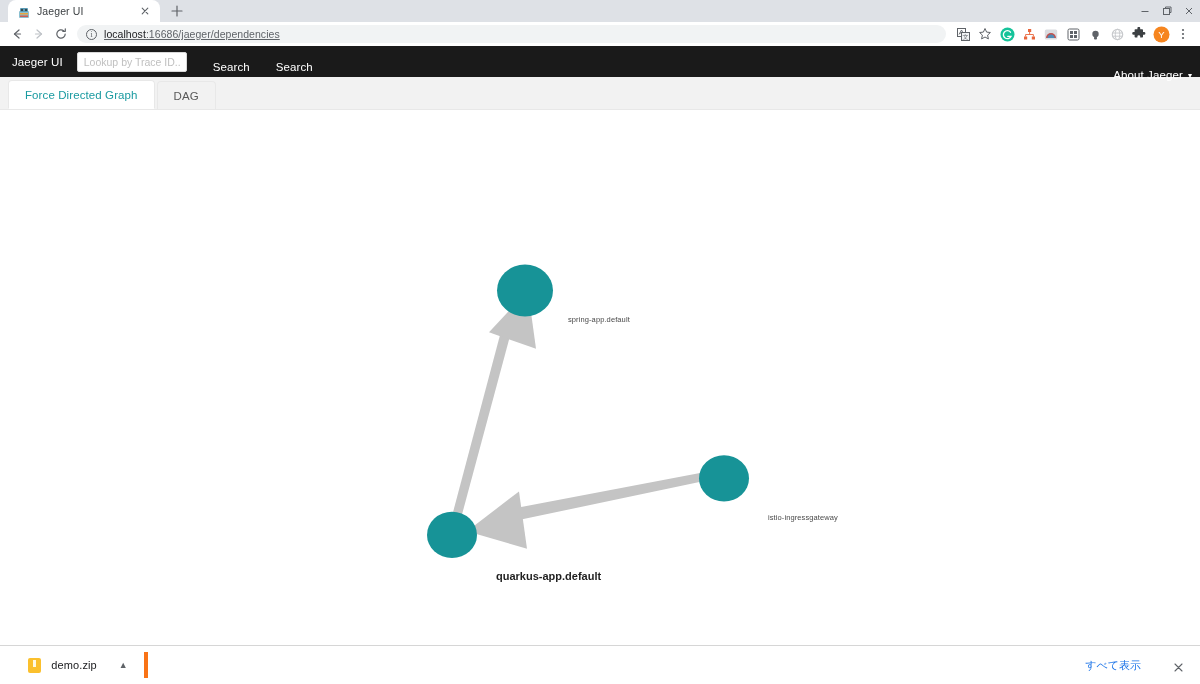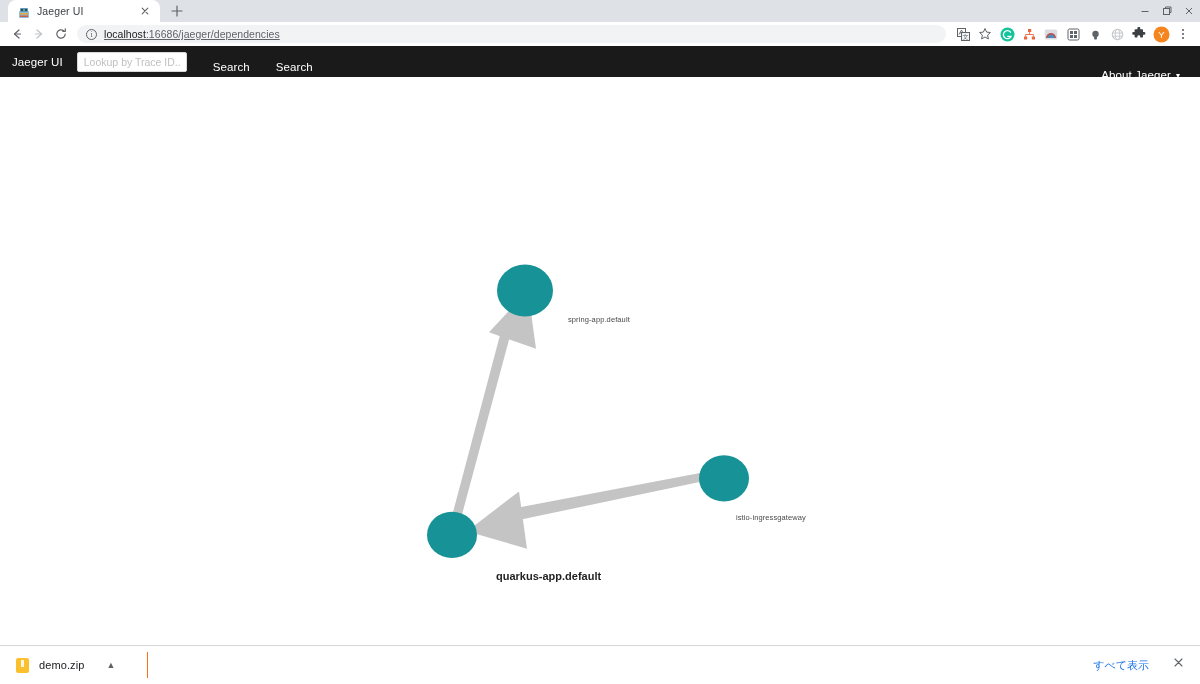--- a/index.html
+++ b/index.html
@@ -87,21 +87,21 @@
   }
   .trace-input::placeholder { color: #c0c0c0; }
   .nav-link {
     color: #ffffff; font-size: 11.5px; padding: 0 13px; height: 31px;
     display: flex; align-items: center; letter-spacing: .1px; margin-top: 10px;
   }
   .nav-link.first { margin-left: 13px; }
   .nav-link.active { background: #199aa0; }
   .nav-right {
     position: absolute; right: 0; top: 0; height: 48px; display: flex; align-items: center;
-    padding-right: 20px;
+    padding-right: 8px;
   }
   .nav-right .nav-link { padding-right: 0; }
   .caret-down { margin-left: 5px; font-size: 8px; color: #ffffff; }
 
   
   .tabs-bar {
     height: 33px; background: #f2f2f2; display: flex; align-items: flex-end;
     border-bottom: 1px solid #e8e8e8;
   }
   .ui-tab {
@@ -124,33 +124,33 @@
   .node-label.emph { font-size: 11px; font-weight: bold; color: #1f1f1f; letter-spacing: 0; }
 
   
   .shelf {
     position: absolute; left: 0; right: 0; bottom: 0; height: 39px;
     background: #ffffff; border-top: 1px solid #d6d6d6;
     display: flex; align-items: center; padding: 0 8px;
   }
   .dl-item {
     display: flex; align-items: center; height: 26px; padding: 0 4px 0 8px;
-    border-right: 1px solid #f97316; min-width: 140px;
+    border-right: 4px solid #f97316; min-width: 140px; justify-content: center;
   }
   .dl-icon {
     width: 13px; height: 15px; flex: 0 0 13px; margin-right: 10px;
     background: #fbc02d; border-radius: 2px; position: relative;
   }
   .dl-icon::after {
     content: ""; position: absolute; left: 5px; top: 2px; width: 3px; height: 7px;
     background: #fff8e1;
   }
   .dl-name { font-size: 11px; color: #202124; letter-spacing: .1px; }
   .dl-caret { margin-left: 22px; font-size: 9px; color: #5f6368; }
-  .shelf-right { margin-left: auto; display: flex; align-items: flex-start; gap: 8px; padding-right: 4px; }
+  .shelf-right { margin-left: auto; display: flex; align-items: flex-end; gap: 16px; padding-right: 4px; }
   .show-all {
     font-size: 11px; color: #1a73e8; padding: 4px 10px; border-radius: 4px;
     background: #ffffff; border: 1px solid transparent;
   }
   .shelf-close { width: 20px; height: 20px; display: flex; align-items: center; justify-content: center; color: #5f6368; font-size: 12px; }
 </style>
 </head>
 <body>
 
 <div class="browser">
@@ -310,41 +310,45 @@
       <a class="nav-link first">Search</a>
       <a class="nav-link">Search</a>
       <div class="nav-right">
         <a class="nav-link">
           <span>About Jaeger</span>
           <span class="caret-down">▾</span>
         </a>
       </div>
     </div>
 
+    <div class="tabs-bar">
+      <div class="ui-tab active">Force Directed Graph</div>
+      <div class="ui-tab">DAG</div>
+    </div>
 
     <div class="graph-area">
       <svg class="graph-svg" viewBox="0 0 1200 620" preserveAspectRatio="none">
 
         <g>
           <polygon points="447,459 457,457 513,232 503,231" fill="#c4c4c4"></polygon>
           <polygon points="489,240 528,195 536,258" fill="#c4c4c4"></polygon>
         </g>
 
         <g>
           <polygon points="700,392 703,401 505,446 501,433" fill="#c4c4c4"></polygon>
           <polygon points="519,412 467,455 527,474" fill="#c4c4c4"></polygon>
         </g>
 
         <circle cx="525" cy="195" r="28" fill="#179397"></circle>
         <circle cx="724" cy="398" r="25" fill="#179397"></circle>
         <circle cx="452" cy="459" r="25" fill="#179397"></circle>
       </svg>
 
       <span class="node-label" style="left:568px; top:205px;">spring-app.default</span>
-      <span class="node-label" style="left:736px; top:403px;">istio-ingressgateway</span>
+      <span class="node-label" style="left:768px; top:403px;">istio-ingressgateway</span>
       <span class="node-label emph" style="left:496px; top:460px;">quarkus-app.default</span>
     </div>
 
     <div class="shelf">
       <div class="dl-item">
         <span class="dl-icon"></span>
         <span class="dl-name">demo.zip</span>
         <span class="dl-caret">▲</span>
       </div>
       <div class="shelf-right">

